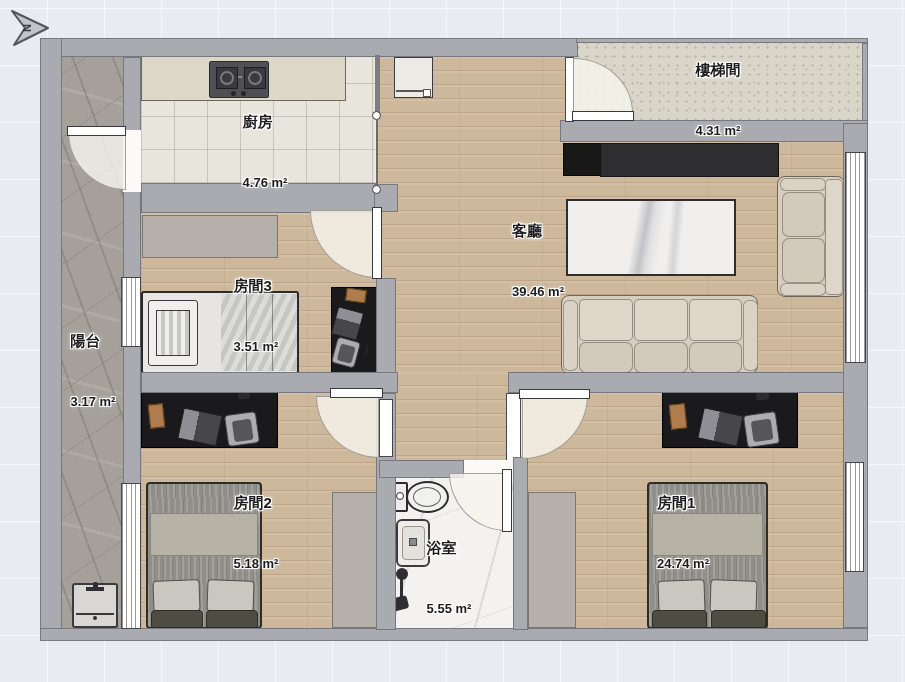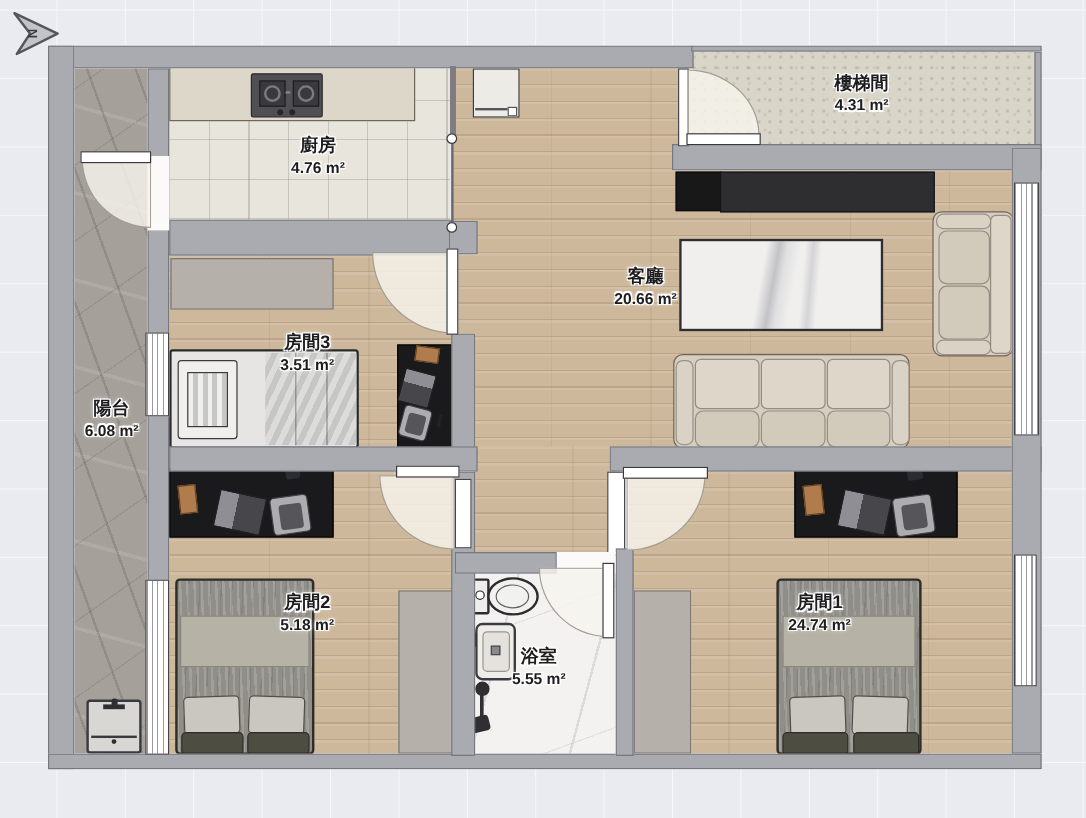--- a/index.html
+++ b/index.html
@@ -74,24 +74,24 @@
   .dk{background:#2f2f33;}
   .toilet-tank{background:#eeedeb;border:2px solid #2c2c30;border-radius:2px;}
   .toilet-bowl{background:#f1f1ef;border:2px solid #2c2c30;border-radius:50%;}
   .bowl-in{border:1px solid #60605e;border-radius:50%;}
   .sink{background:#efede9;border:2px solid #3c3c40;border-radius:6px;}
   .sink-in{background:#e4e2dc;border:1px solid #9a968c;border-radius:4px;}
   .drain{background:#8a8a8e;border:1px solid #4a4a4e;}
   .thinwall{background:#7d7d82;}
   .frameline{background:#6a6a70;}
   
-  .label{position:absolute;transform:translateX(-50%);text-align:center;color:#1d1d1f;line-height:1.3;white-space:nowrap;z-index:40;
+  .label{position:absolute;transform:translateX(-50%);color:#1d1d1f;line-height:1.3;white-space:nowrap;z-index:40;
     text-shadow:-1px -1px 0 #fff,1px -1px 0 #fff,-1px 1px 0 #fff,1px 1px 0 #fff,0 0 4px #fff;}
   .label .nm{font-size:15px;font-weight:bold;}
-  .label .ar{font-size:13px;font-weight:600;}
+  .label .ar{font-size:13px;font-weight:600;margin-top:43px;}
 </style>
 </head>
 <body>
 
 <div id="canvas">
 
   <svg class="a" style="left:6px;top:4px;" width="48" height="48" viewBox="0 0 48 48">
     <polygon points="42,24 6,7 19,24 8,41" fill="#c2c4c9" stroke="#54565c" stroke-width="2" stroke-linejoin="round"></polygon>
     <text x="21" y="28" font-size="11" font-weight="bold" fill="#3a3c42" transform="rotate(90 21 24)" text-anchor="middle">N</text>
   </svg>
@@ -264,29 +264,29 @@
   <div class="label" style="left:718px;top:60px;">
     <div class="nm">樓梯間</div>
     <div class="ar">4.31 m²</div>
   </div>
   <div class="label" style="left:265px;top:112px;">
     <div class="nm">廚房</div>
     <div class="ar">4.76 m²</div>
   </div>
   <div class="label" style="left:538px;top:221px;">
     <div class="nm">客廳</div>
-    <div class="ar">20.66 m²</div>
+    <div class="ar">39.46 m²</div>
   </div>
   <div class="label" style="left:256px;top:276px;">
     <div class="nm">房間3</div>
     <div class="ar">3.51 m²</div>
   </div>
   <div class="label" style="left:93px;top:331px;">
     <div class="nm">陽台</div>
-    <div class="ar">6.08 m²</div>
+    <div class="ar">3.17 m²</div>
   </div>
   <div class="label" style="left:256px;top:493px;">
     <div class="nm">房間2</div>
     <div class="ar">5.18 m²</div>
   </div>
   <div class="label" style="left:449px;top:538px;">
     <div class="nm">浴室</div>
     <div class="ar">5.55 m²</div>
   </div>
   <div class="label" style="left:683px;top:493px;">

